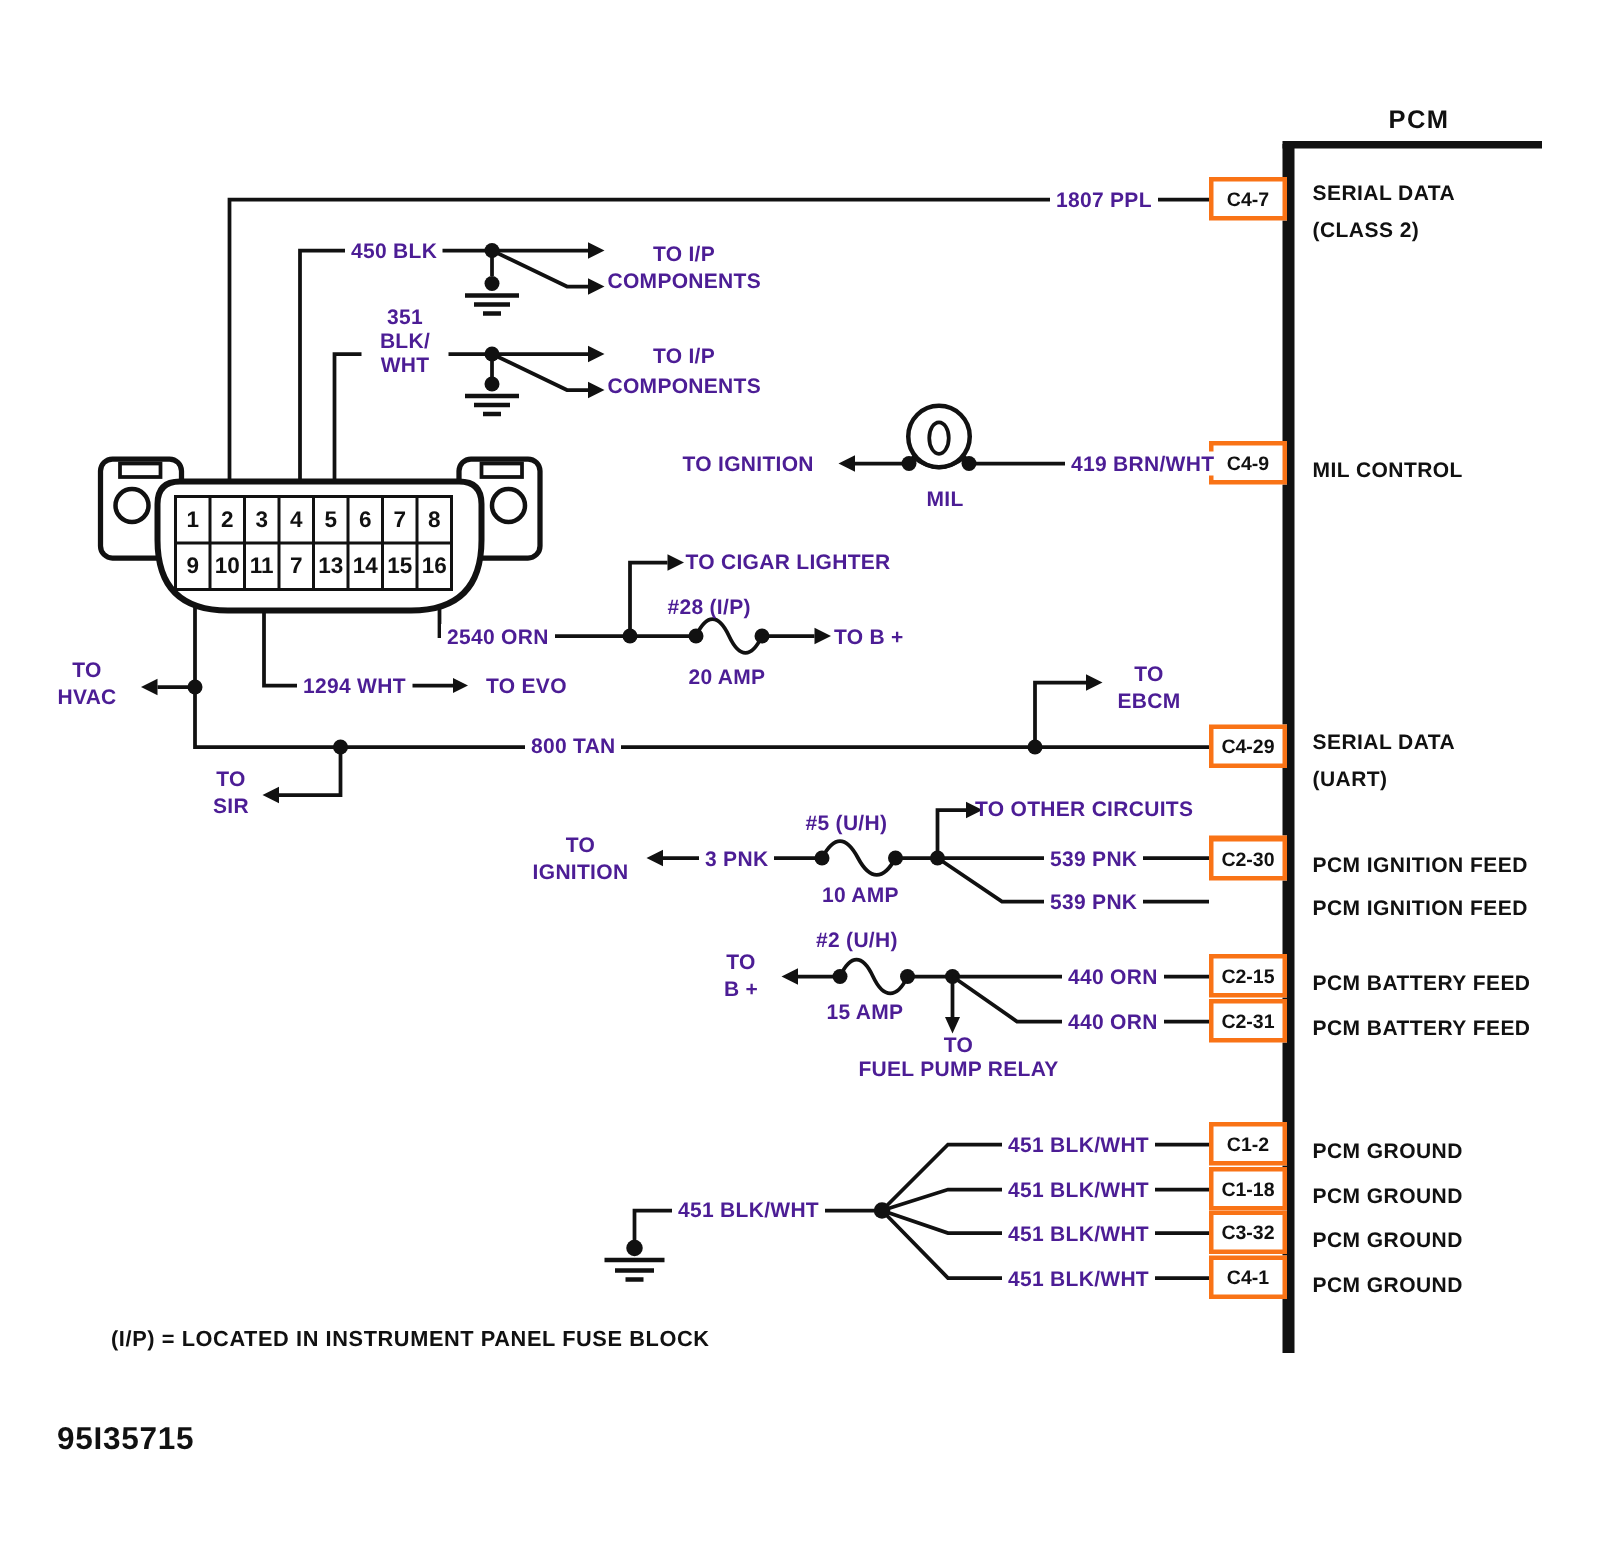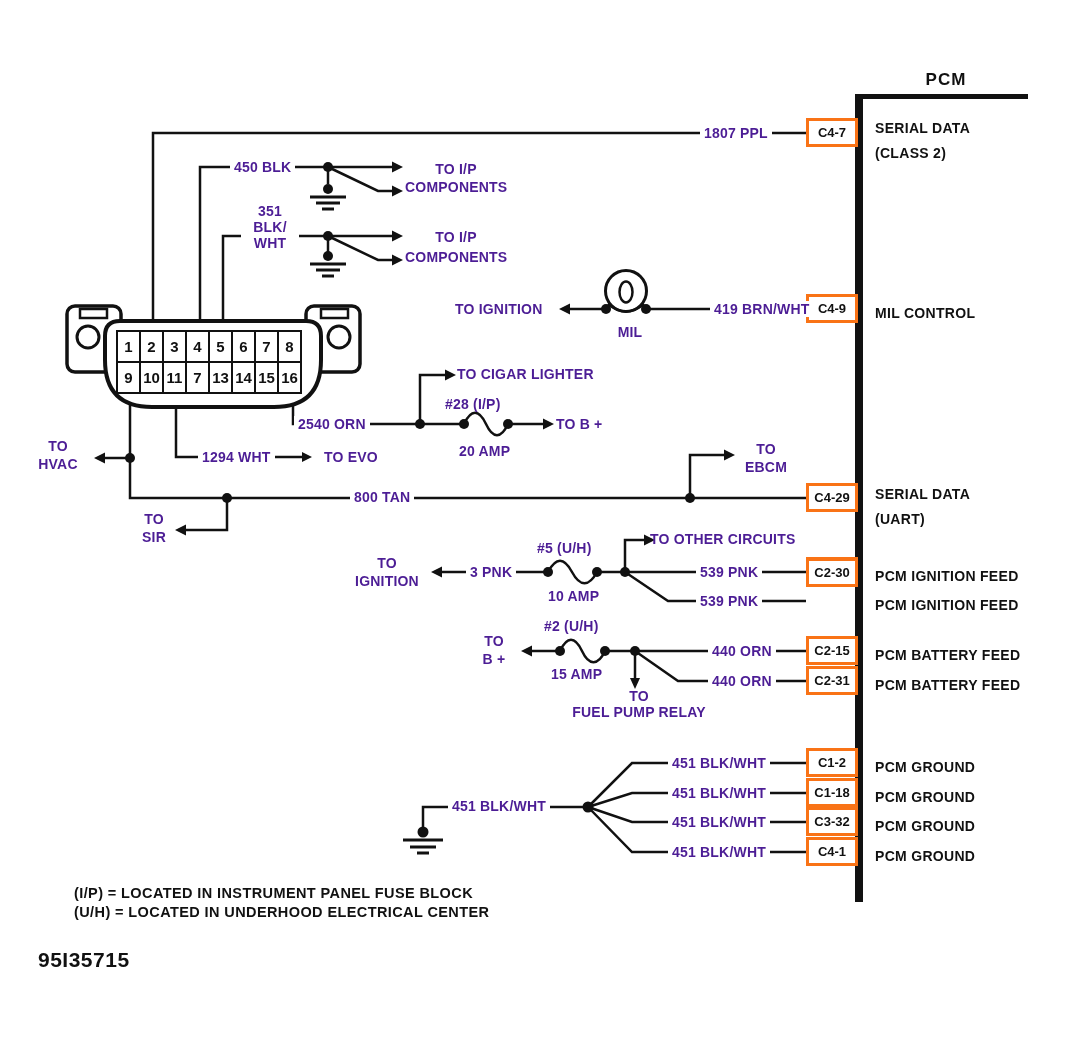--- a/index.html
+++ b/index.html
@@ -276,17 +276,16 @@
   <div class="lbl" style="left:459px; top:443px">20 AMP</div>
   <div class="lbl" style="left:537px; top:540px">#5 (U/H)</div>
   <div class="lbl" style="left:548px; top:588px">10 AMP</div>
   <div class="lbl" style="left:544px; top:618px">#2 (U/H)</div>
   <div class="lbl" style="left:551px; top:666px">15 AMP</div>
 
   <div class="lbl ctr" style="left:608px; top:324px; width:44px">MIL</div>
 
 
   <div class="legend" style="left:74px; top:885px">(I/P) = LOCATED IN INSTRUMENT PANEL FUSE BLOCK</div>
-  <div class="legend" style="left:74px; top:904px">(U/H) = LOCATED IN UNDERHOOD ELECTRICAL CENTER</div>
 
   <div class="fid">95I35715</div>
 
 </div>
 
 </body></html>

